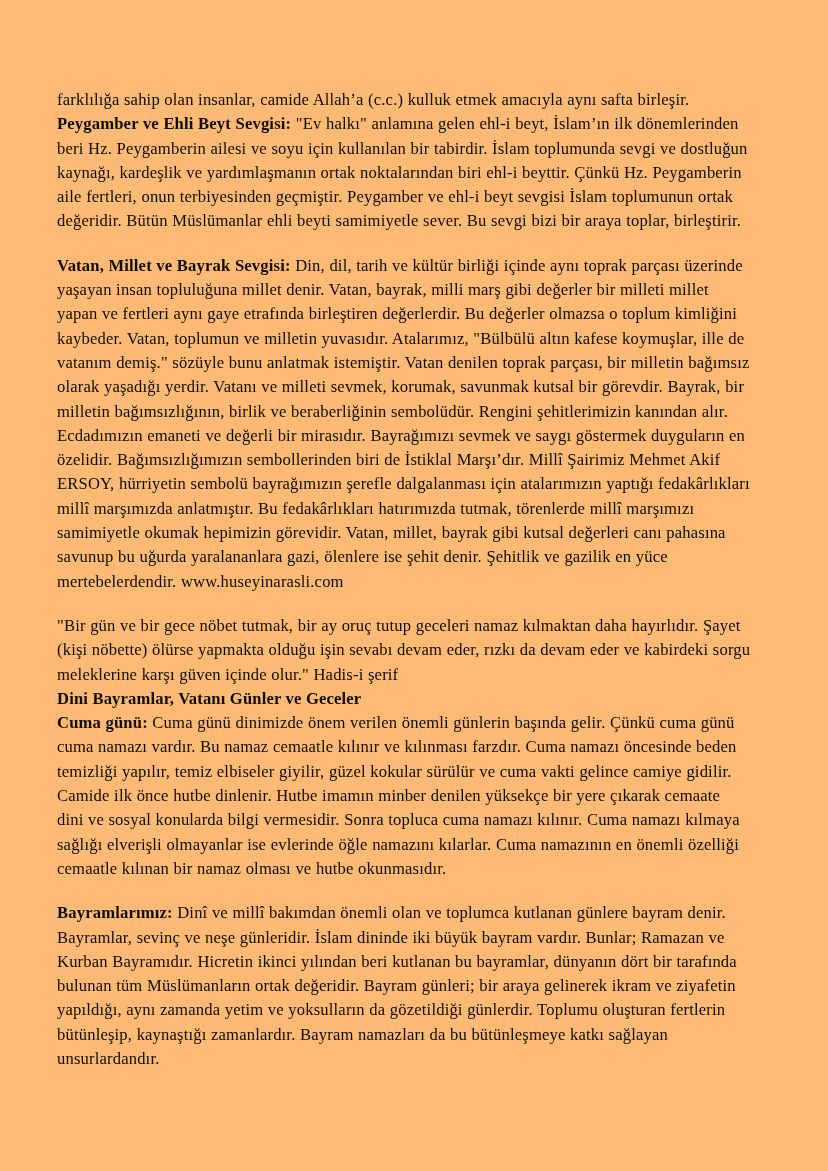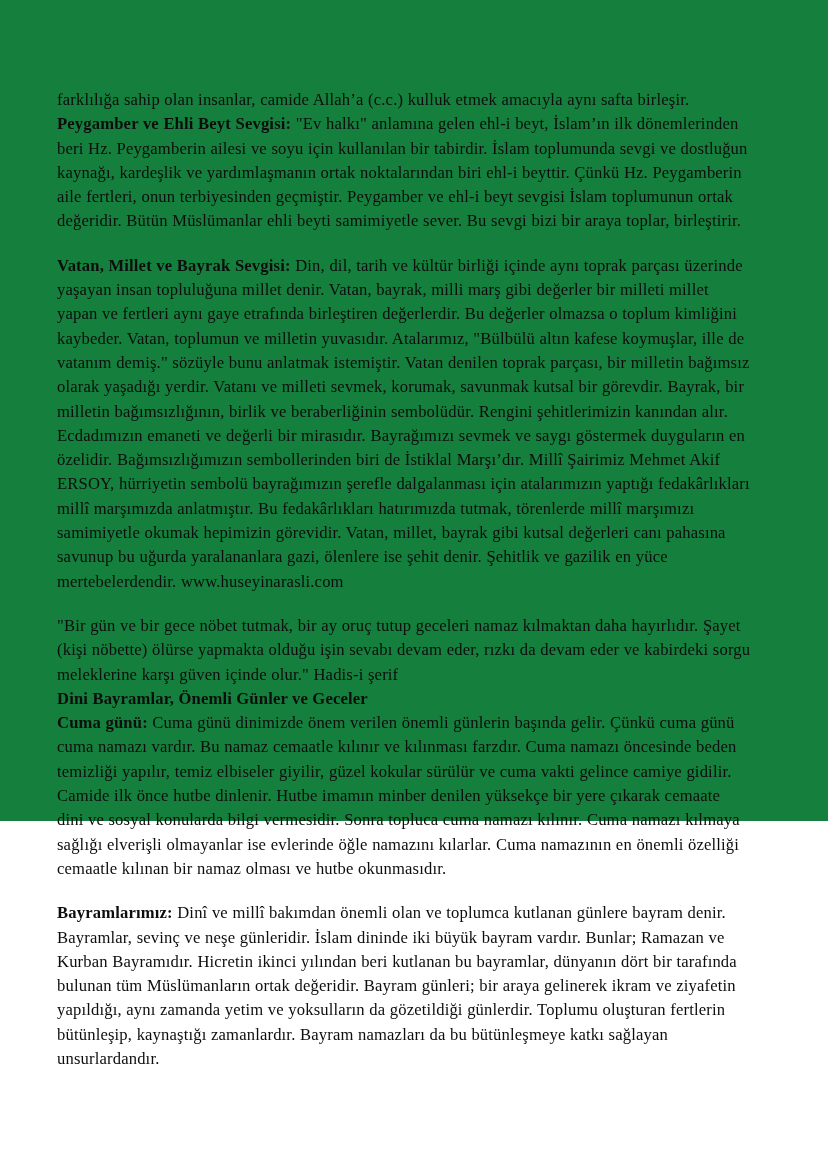--- a/index.html
+++ b/index.html
@@ -11,22 +11,22 @@
   body {
     width: 828px;
     height: 1171px;
     font-family: "Liberation Serif", "DejaVu Serif", serif;
     color: #0d0d0d;
     overflow: hidden;
   }
   .page {
     position: relative;
     width: 828px;
-    height: 821px;
-    background: #15803d;
+    height: 1171px;
+    background: #fdba74;
     box-sizing: border-box;
   }
   .content {
     position: absolute;
     left: 57px;
     top: 88px;
     width: 694px;
   }
   p.para {
     margin: 0;
@@ -79,21 +79,21 @@
     </p>
 
     <p class="para">
       <span class="lead">Vatan, Millet ve Bayrak Sevgisi:</span><span> Din, dil, tarih ve kültür birliği içinde aynı toprak parçası üzerinde yaşayan insan topluluğuna millet denir. Vatan, bayrak, milli marş gibi değerler bir milleti millet yapan ve fertleri aynı gaye etrafında birleştiren değerlerdir. Bu değerler olmazsa o toplum kimliğini kaybeder. Vatan, toplumun ve milletin yuvasıdır. Atalarımız, "Bülbülü altın kafese koymuşlar, ille de vatanım demiş." sözüyle bunu anlatmak istemiştir. Vatan denilen toprak parçası, bir milletin bağımsız olarak yaşadığı yerdir. Vatanı ve milleti sevmek, korumak, savunmak kutsal bir görevdir. Bayrak, bir milletin bağımsızlığının, birlik ve beraberliğinin sembolüdür. Rengini şehitlerimizin kanından alır. Ecdadımızın emaneti ve değerli bir mirasıdır. Bayrağımızı sevmek ve saygı göstermek duyguların en özelidir. Bağımsızlığımızın sembollerinden biri de İstiklal Marşı’dır. Millî Şairimiz Mehmet Akif ERSOY, hürriyetin sembolü bayrağımızın şerefle dalgalanması için atalarımızın yaptığı fedakârlıkları millî marşımızda anlatmıştır. Bu fedakârlıkları hatırımızda tutmak, törenlerde millî marşımızı samimiyetle okumak hepimizin görevidir. Vatan, millet, bayrak gibi kutsal değerleri canı pahasına savunup bu uğurda yaralananlara gazi, ölenlere ise şehit denir. Şehitlik ve gazilik en yüce mertebelerdendir. </span><span class="url">www.huseyinarasli.com</span>
     </p>
 
     <p class="para">
       <span>"Bir gün ve bir gece nöbet tutmak, bir ay oruç tutup geceleri namaz kılmaktan daha hayırlıdır. Şayet (kişi nöbette) ölürse yapmakta olduğu işin sevabı devam eder, rızkı da devam eder ve kabirdeki sorgu meleklerine karşı güven içinde olur." Hadis-i şerif</span>
     </p>
 
-    <h2 class="heading gap-before-heading">Dini Bayramlar, Önemli Günler ve Geceler</h2>
+    <h2 class="heading gap-before-heading">Dini Bayramlar, Vatanı Günler ve Geceler</h2>
 
     <p class="para gap-after-heading">
       <span class="lead">Cuma günü:</span><span> Cuma günü dinimizde önem verilen önemli günlerin başında gelir. Çünkü cuma günü cuma namazı vardır. Bu namaz cemaatle kılınır ve kılınması farzdır. Cuma namazı öncesinde beden temizliği yapılır, temiz elbiseler giyilir, güzel kokular sürülür ve cuma vakti gelince camiye gidilir. Camide ilk önce hutbe dinlenir. Hutbe imamın minber denilen yüksekçe bir yere çıkarak cemaate dini ve sosyal konularda bilgi vermesidir. Sonra topluca cuma namazı kılınır. Cuma namazı kılmaya sağlığı elverişli olmayanlar ise evlerinde öğle namazını kılarlar. Cuma namazının en önemli özelliği cemaatle kılınan bir namaz olması ve hutbe okunmasıdır.</span>
     </p>
 
     <p class="para">
       <span class="lead">Bayramlarımız:</span><span> Dinî ve millî bakımdan önemli olan ve toplumca kutlanan günlere bayram denir. Bayramlar, sevinç ve neşe günleridir. İslam dininde iki büyük bayram vardır. Bunlar; Ramazan ve Kurban Bayramıdır. Hicretin ikinci yılından beri kutlanan bu bayramlar, dünyanın dört bir tarafında bulunan tüm Müslümanların ortak değeridir. Bayram günleri; bir araya gelinerek ikram ve ziyafetin yapıldığı, aynı zamanda yetim ve yoksulların da gözetildiği günlerdir. Toplumu oluşturan fertlerin bütünleşip, kaynaştığı zamanlardır. Bayram namazları da bu bütünleşmeye katkı sağlayan unsurlardandır.</span>
     </p>
 
   </div>

